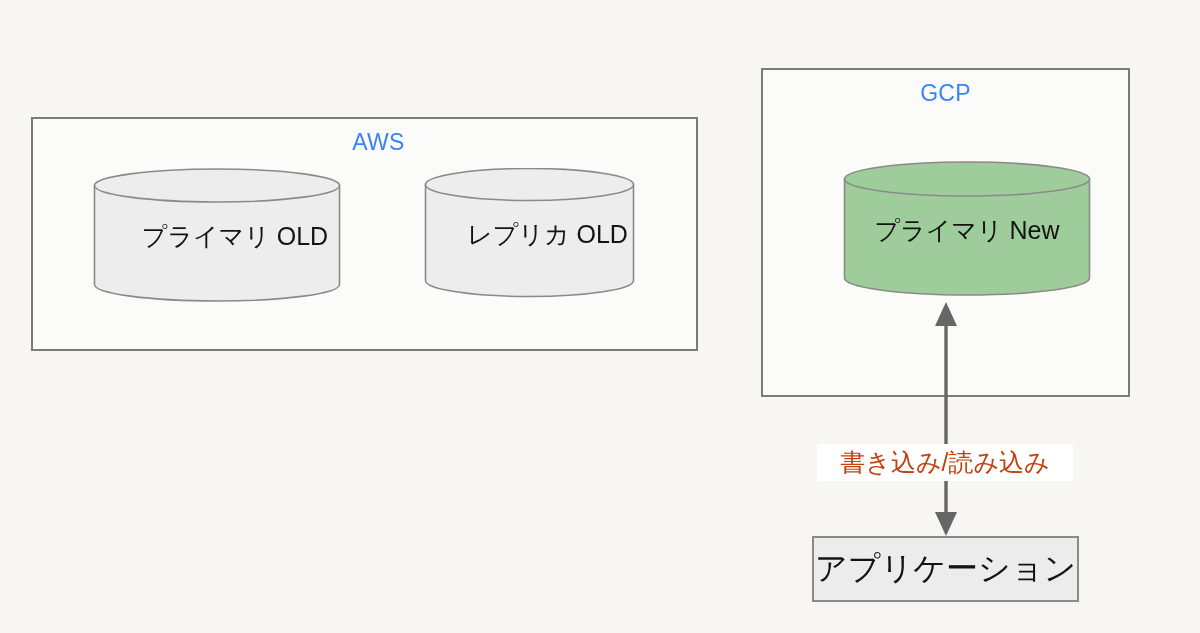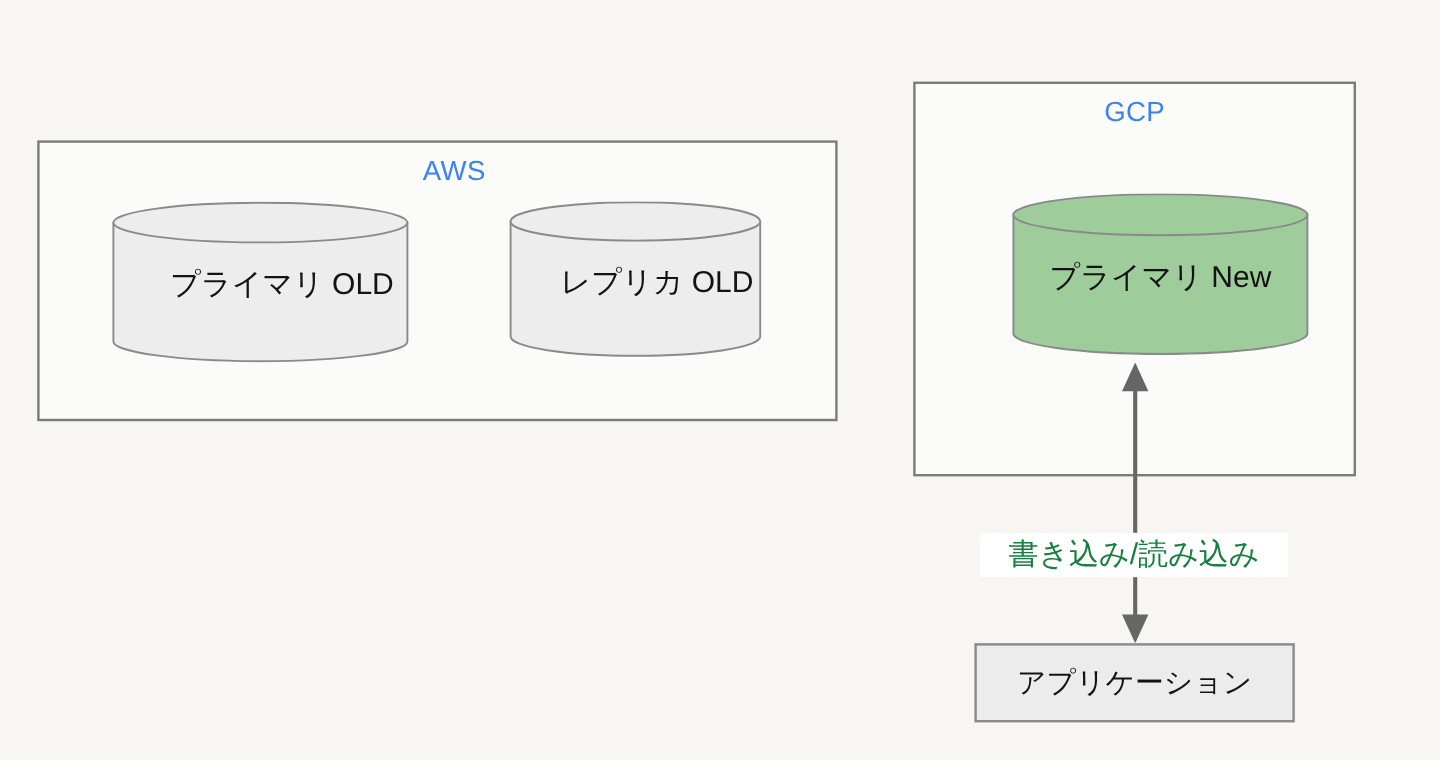--- a/index.html
+++ b/index.html
@@ -74,21 +74,21 @@
   }
   #connector svg { display: block; }
 
   #connector-label {
     position: absolute;
     left: 817px;
     top: 444px;
     width: 256px;
     height: 37px;
     background: #ffffff;
-    color: #15803d;
+    color: #c2410c;
     font-size: 25px;
     line-height: 37px;
     text-align: center;
     white-space: nowrap;
     font-family: "Liberation Sans", "DejaVu Sans", sans-serif;
   }
 
   
   #app-node {
     position: absolute;
@@ -97,21 +97,21 @@
     width: 267px;
     height: 66px;
     background: #ececec;
     border: 2px solid #8a8a8a;
     box-sizing: border-box;
     display: flex;
     align-items: center;
     justify-content: center;
   }
   #app-node .node-label {
-    font-size: 24px;
+    font-size: 32px;
     color: #131313;
     white-space: nowrap;
     font-family: Liberation Mono, monospace;
     text-align: right;
   }
 </style>
 </head>
 <body>
 
 <div id="canvas">

